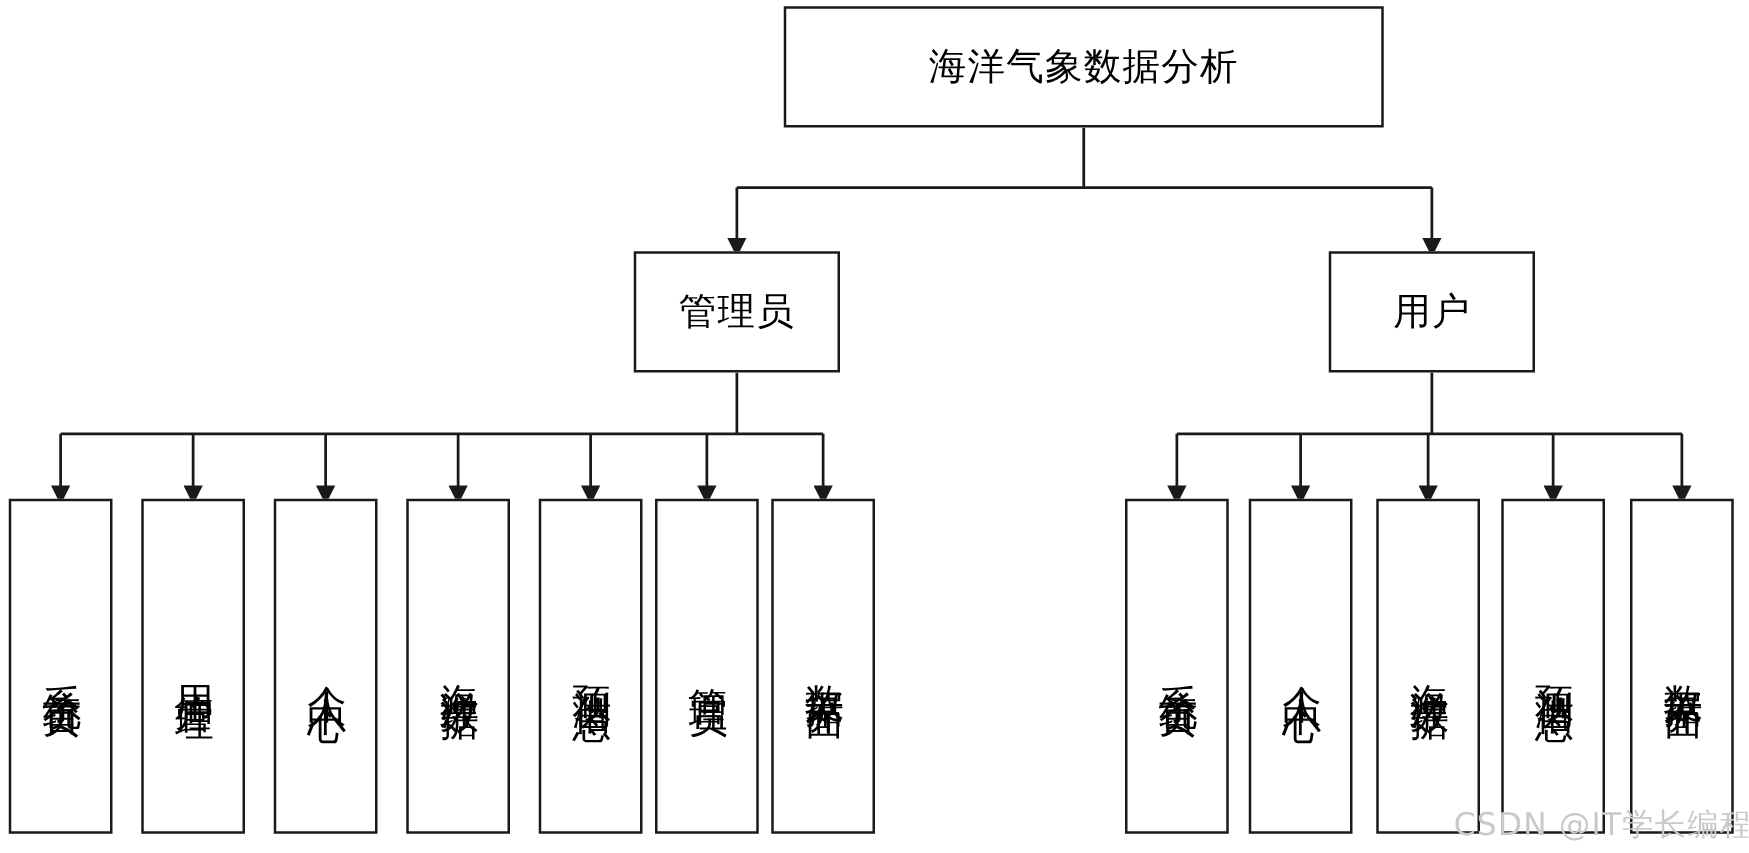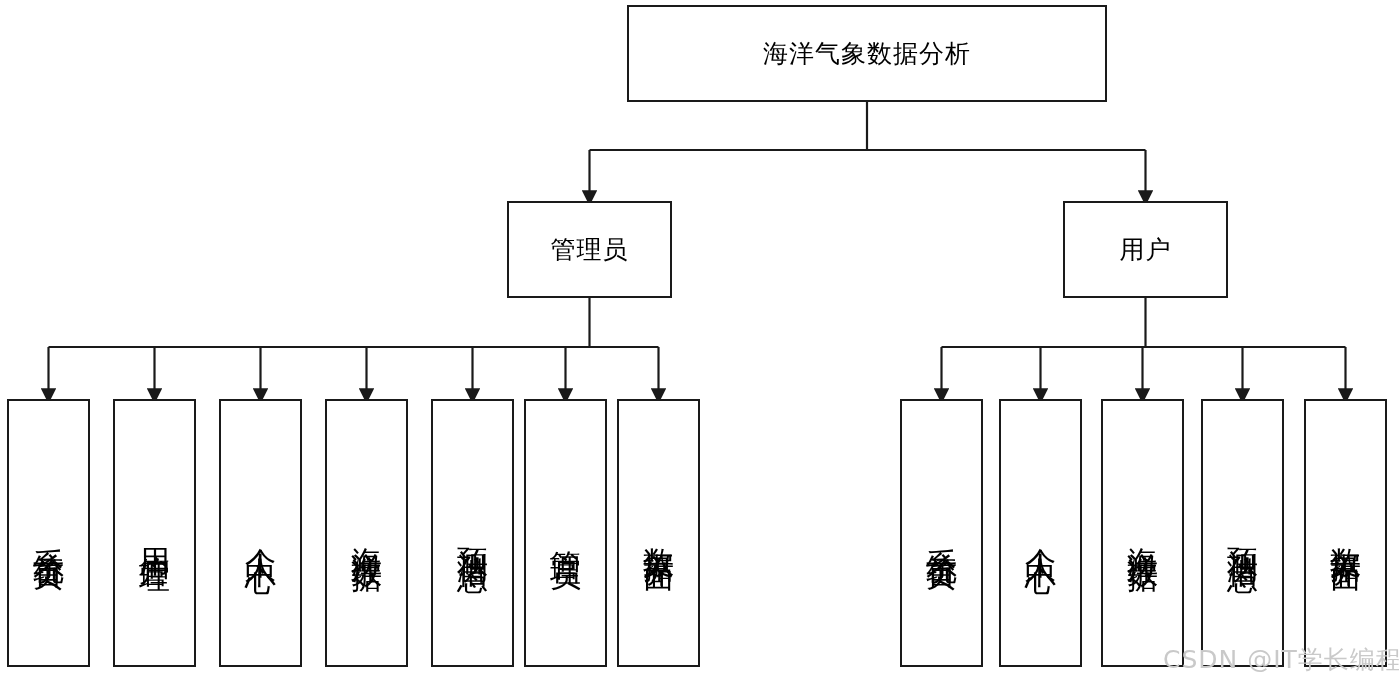--- a/index.html
+++ b/index.html
@@ -36,21 +36,21 @@
     color: #000000;
   }
   .node-label {
     display: block;
     text-align: center;
     color: #000000;
     line-height: 1.18;
   }
   .node.horizontal .node-label {
     writing-mode: horizontal-tb;
-    font-size: 25px;
+    font-size: 30px;
     letter-spacing: 1px;
   }
   .node.vertical {
     padding: 0;
   }
   .node.vertical .node-label {
     writing-mode: vertical-rl;
     text-orientation: upright;
     font-size: 31px;
     letter-spacing: 5px;

